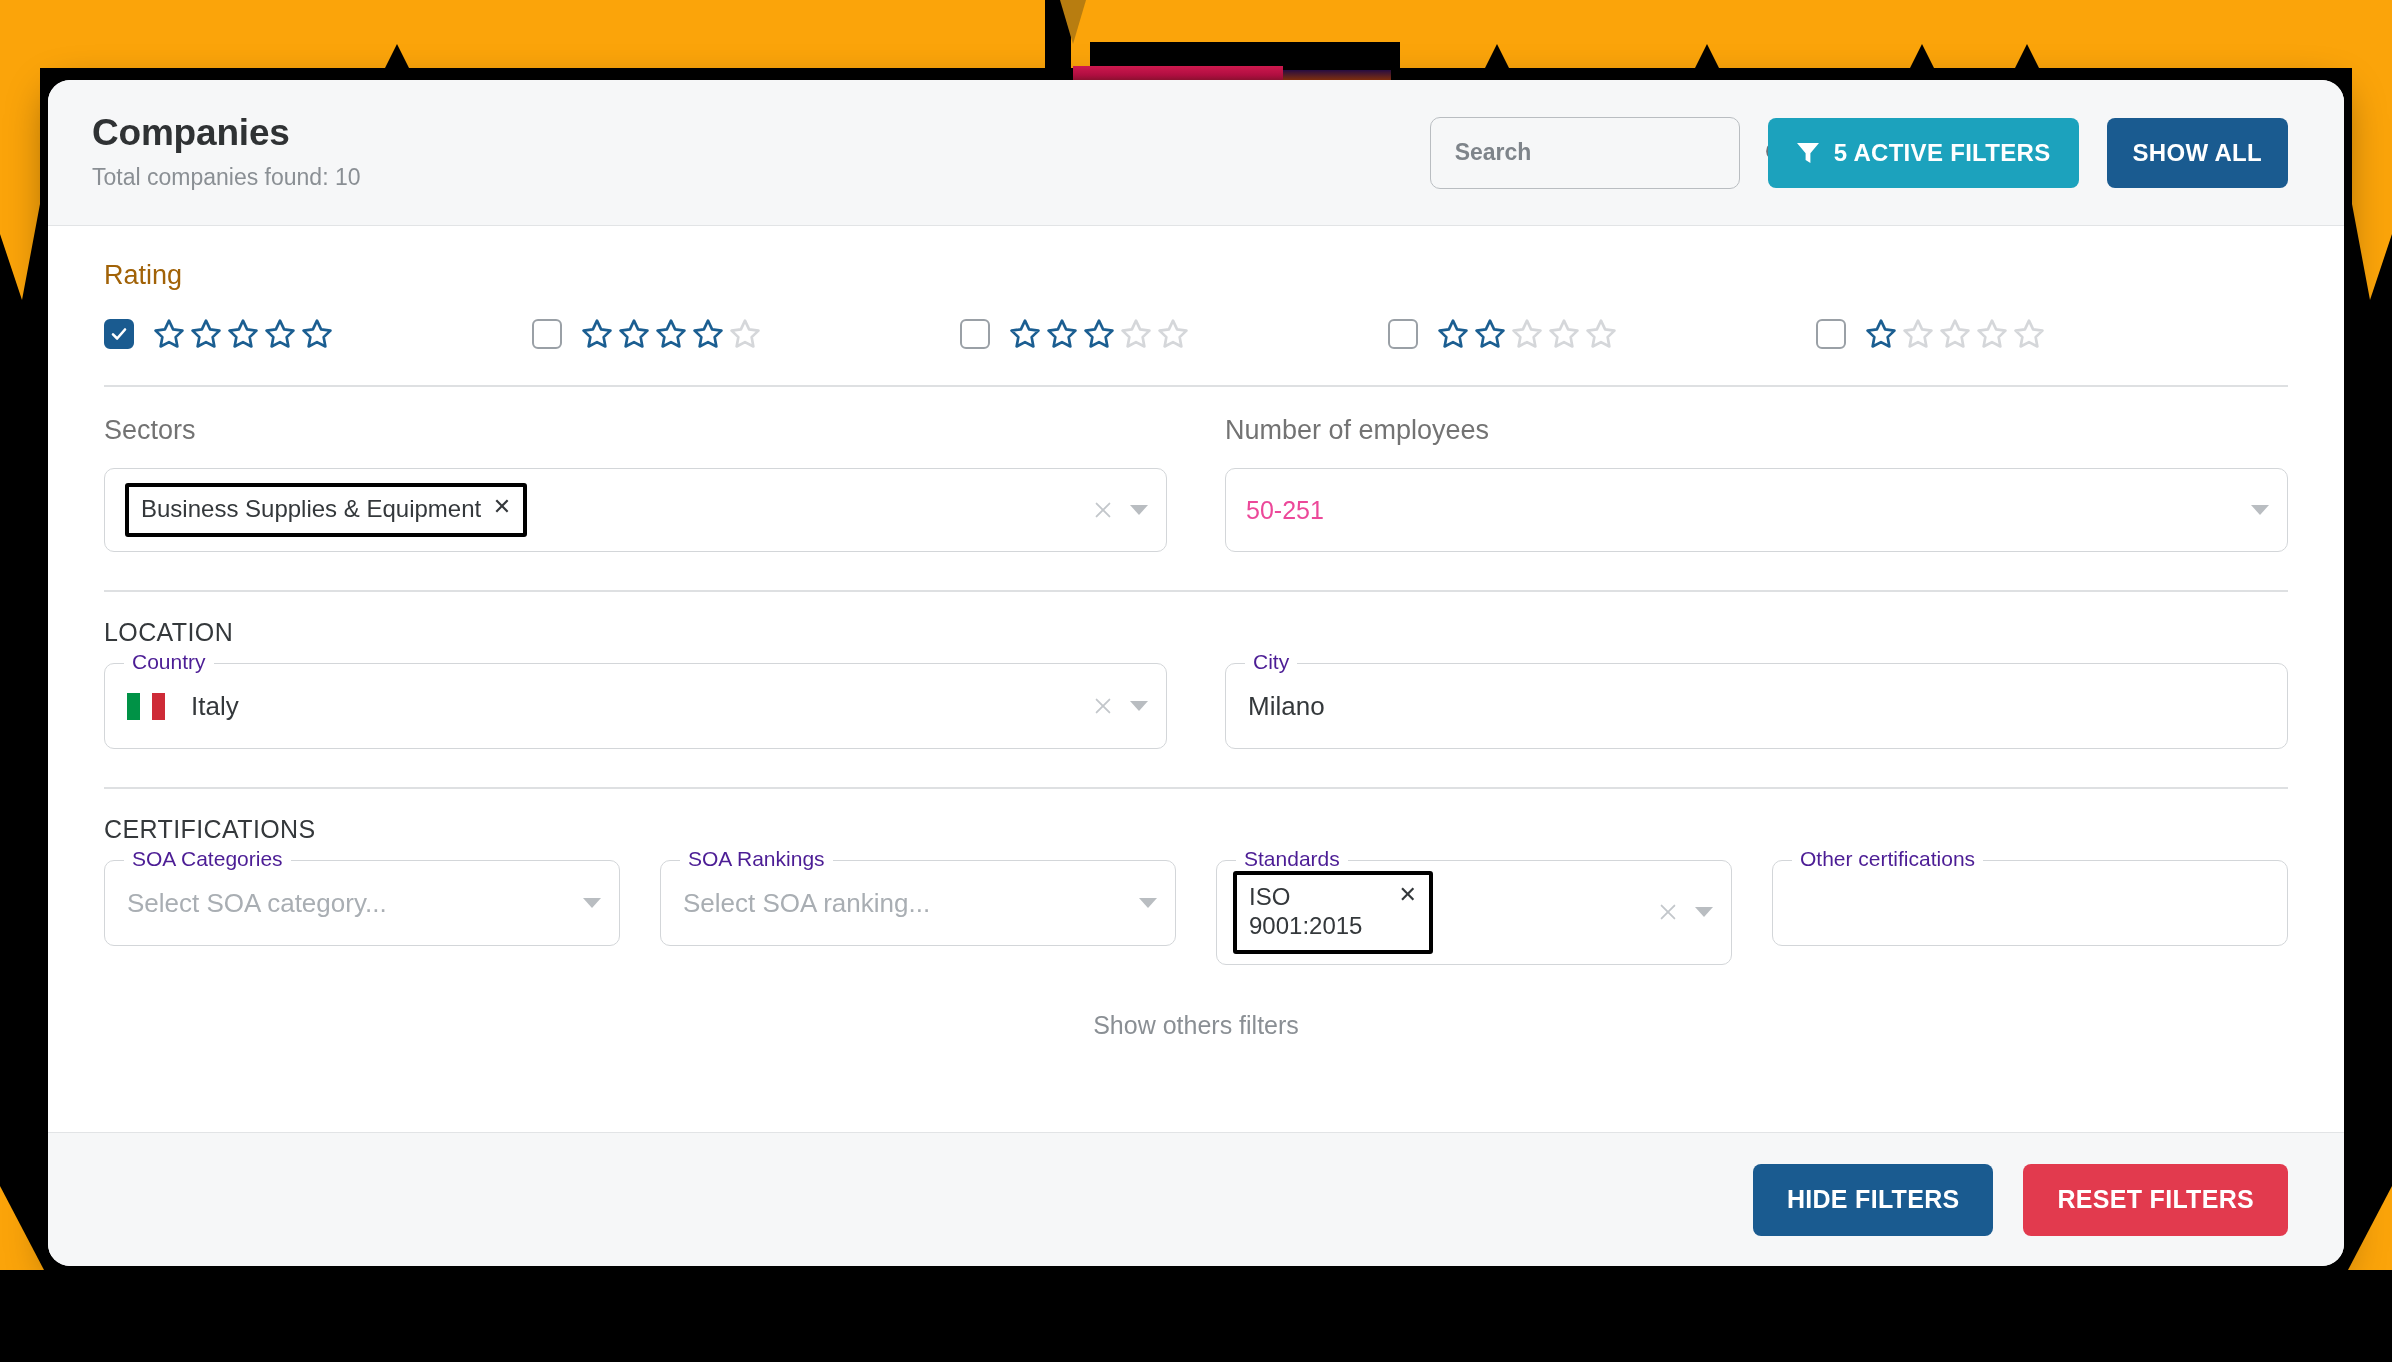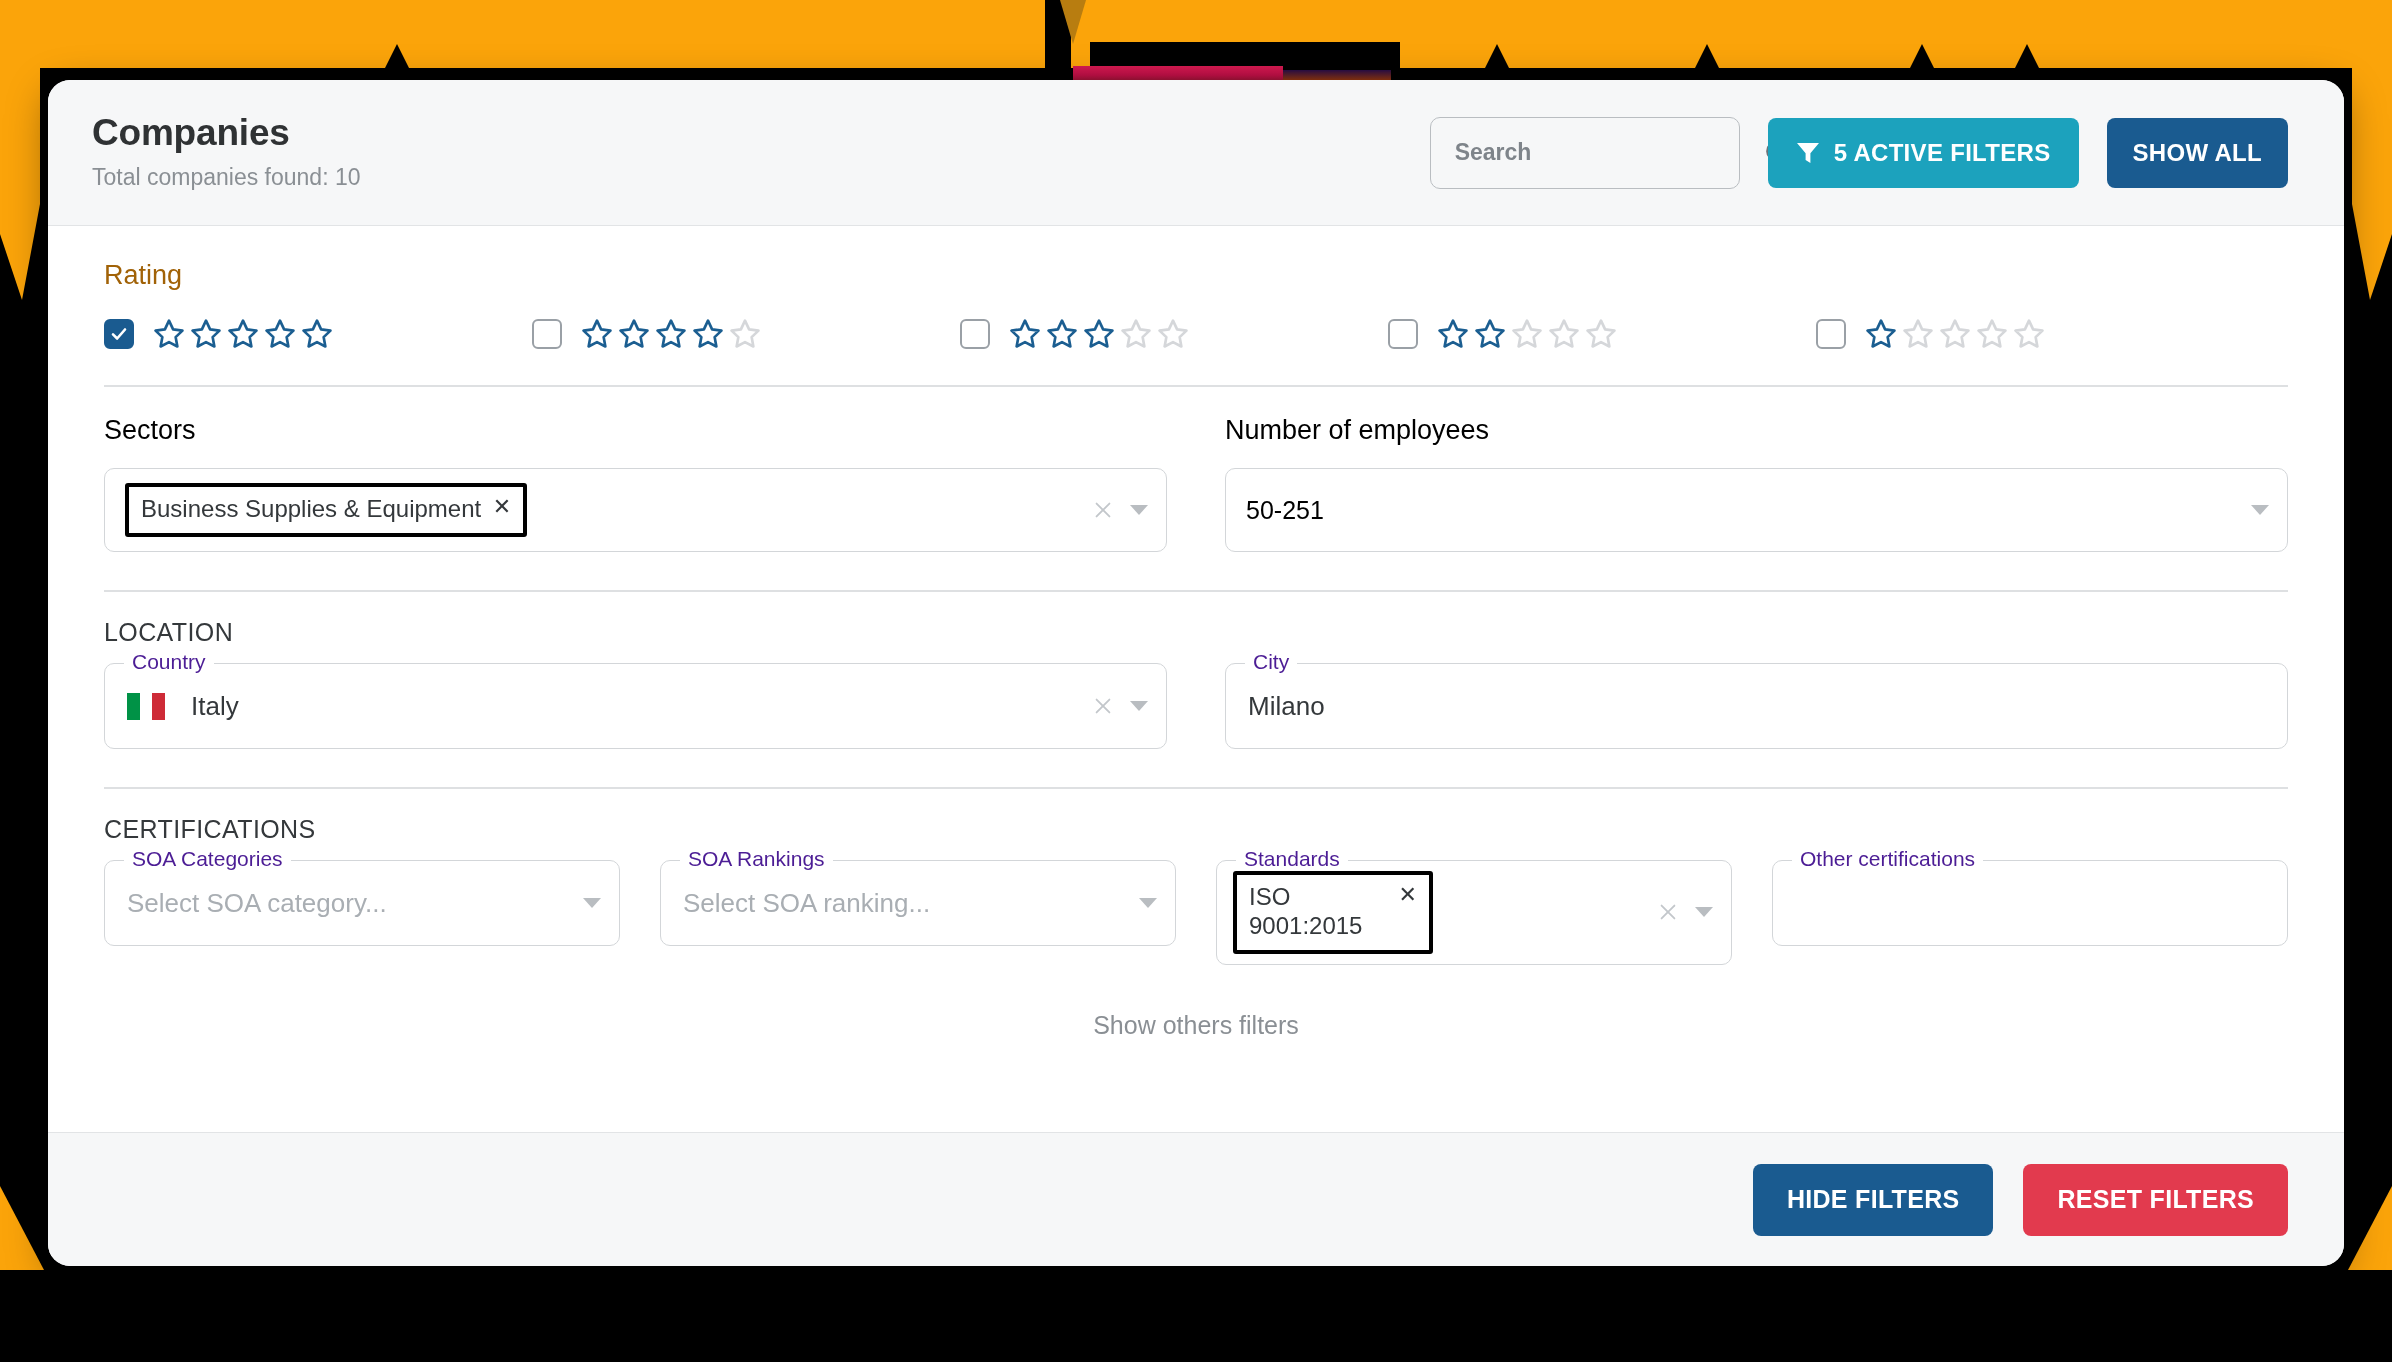--- a/index.html
+++ b/index.html
@@ -137,31 +137,31 @@
   .stars { display: flex; gap: 3px; }
   .star { width: 34px; height: 34px; }
   .star.on { color: #1B5E91; }
   .star.off { color: #D5D7DA; }
 
   
   .row2 { display: flex; gap: 58px; }
   .col { flex: 1; }
 
   
-  .field-label-top { font-size: 27px; color: #000000; margin-bottom: 22px; }
+  .field-label-top { font-size: 27px; color: #737373; margin-bottom: 22px; }
 
   .control {
     position: relative; width: 100%;
     border: 1px solid #D3D6D9; border-radius: 10px;
     background: #fff; min-height: 78px;
     display: flex; align-items: center;
     padding: 10px 96px 10px 20px;
   }
   .control.tall { min-height: 84px; }
-  .control .placeholder { font-size: 25px; color: #000000; }
+  .control .placeholder { font-size: 25px; color: #ec4899; }
 
   .ctl-actions {
     position: absolute; right: 18px; top: 50%; transform: translateY(-50%);
     display: flex; align-items: center; gap: 16px; color: #C3C7CB;
   }
   .x-icon { width: 22px; height: 22px; }
   .caret { width: 0; height: 0; border-left: 9px solid transparent; border-right: 9px solid transparent; border-top: 10px solid #B9BDC1; }
 
   
   .chip {

